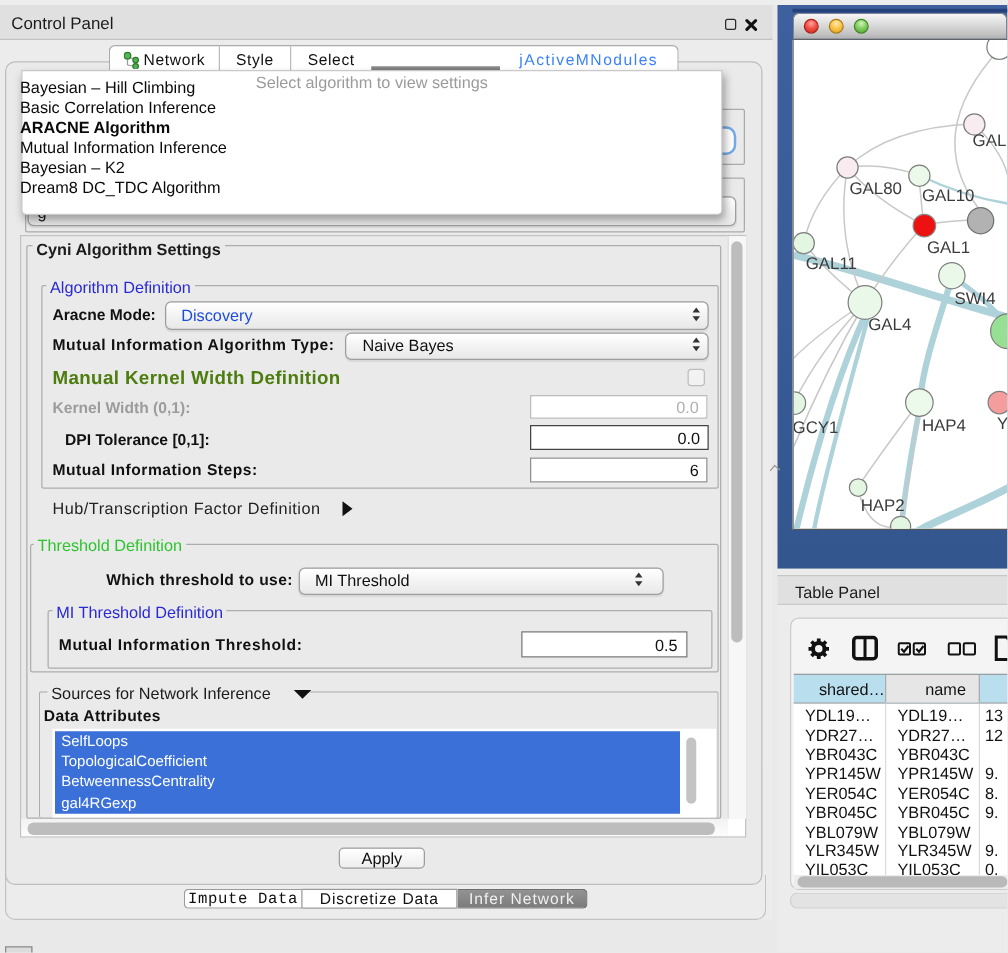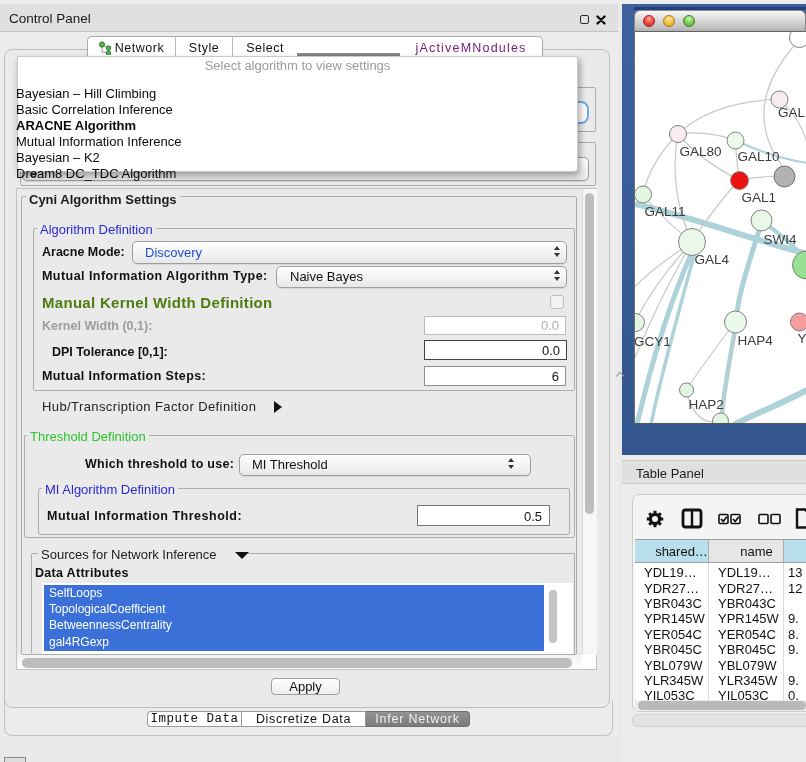--- a/index.html
+++ b/index.html
@@ -236,21 +236,21 @@
 <div class="gbox" style="left:24px;top:435px;width:549px;height:101px;"></div>
 <div class="glabel" style="left:27px;top:430px;color:#2ec42e;background:#eaeaea;">Threshold Definition</div>
 
 <div class="abs bold" style="left:85px;top:457px;font-size:12.5px;color:#111;letter-spacing:0.3px;">Which threshold to use:</div>
 <div class="combo" style="left:239px;top:454px;width:290px;height:20px;"></div>
 <div class="abs" style="left:252px;top:457px;font-size:13px;color:#111;">MI Threshold</div>
 <div class="cbar up" style="left:508px;top:458px;"></div>
     <div class="cbar dn" style="left:508px;top:465px;"></div>
 
 <div class="gbox" style="left:38px;top:488px;width:530px;height:45px;"></div>
-<div class="glabel" style="left:42px;top:483px;color:#2a2ad4;background:#eaeaea;">MI Algorithm Definition</div>
+<div class="glabel" style="left:42px;top:483px;color:#2a2ad4;background:#eaeaea;">MI Threshold Definition</div>
 <div class="abs bold" style="left:47px;top:509px;font-size:12.5px;color:#111;letter-spacing:0.5px;">Mutual Information Threshold:</div>
 <div class="fld" style="left:417px;top:505px;width:133px;height:21px;border:1px solid #777;color:#111;padding:3px 7px 0 0;box-sizing:border-box;">0.5</div>
 
 <div class="gbox" style="left:31px;top:553px;width:542px;height:100px;border-bottom:none;"></div>
 <div class="abs" style="left:38px;top:548px;background:#eaeaea;padding:0 28px 0 3px;font-size:13px;line-height:13px;color:#1c1c1c;">Sources for Network Inference</div>
 <div class="arr" style="left:235px;top:552px;border-top:7px solid #111;border-left:7px solid transparent;border-right:7px solid transparent;"></div>
 
 <div class="abs bold" style="left:35px;top:566px;font-size:12.5px;color:#111;letter-spacing:0.3px;">Data Attributes</div>
 <div class="abs" style="left:42px;top:583px;width:531px;height:71px;background:#ffffff;"></div>
 <div class="abs" style="left:44px;top:585px;width:500px;height:66px;background:#3a70d8;color:#fff;font-size:12px;line-height:16.2px;padding-left:5px;box-sizing:border-box;">SelfLoops<br>TopologicalCoefficient<br>BetweennessCentrality<br>gal4RGexp</div>
@@ -272,26 +272,26 @@
             <line x1="3" y1="4" x2="3" y2="11"></line>
             <line x1="3" y1="11" x2="9" y2="12"></line>
           </g>
           <circle cx="3" cy="3.5" r="2.6" fill="#55b455" stroke="#2c7a2c"></circle>
           <circle cx="9.5" cy="7" r="2.2" fill="#55b455" stroke="#2c7a2c"></circle>
           <circle cx="9.5" cy="12" r="2.2" fill="#55b455" stroke="#2c7a2c"></circle>
         </svg>Network</div>
   <div style="width:57px;box-sizing:border-box;padding:4px 0 0 0;color:#111;border-right:1px solid #bbb;letter-spacing:0.5px;">Style</div>
   <div style="width:64px;box-sizing:border-box;padding:4px 0 0 0;color:#111;letter-spacing:0.5px;">Select</div>
   <div style="width:103px;box-sizing:border-box;padding:4px 0 0 0;color:#dcdcdc;background:linear-gradient(#8e8e8e,#757575);letter-spacing:0.7px;margin-top:16px;">Cyni Toolbox</div>
-  <div style="width:142px;box-sizing:border-box;padding:4px 0 0 0;color:#701a75;letter-spacing:1.2px;text-align:center;">jActiveMNodules</div>
+  <div style="width:142px;box-sizing:border-box;padding:4px 0 0 0;color:#3b82f6;letter-spacing:1.2px;text-align:center;">jActiveMNodules</div>
 </div>
 
 <div class="abs" style="left:17px;top:56px;width:561px;height:116px;background:#ffffff;border:1px solid #c9c9c9;border-radius:0 0 4px 4px;box-shadow:2px 4px 7px rgba(0,0,0,0.35);box-sizing:border-box;"></div>
 <div class="abs" style="left:17px;top:58px;width:561px;text-align:center;font-size:13px;color:#9b9b9b;">Select algorithm to view settings</div>
-<div class="abs" style="left:16px;top:86px;width:560px;font-size:13px;color:#0a0a0a;line-height:16px;">
+<div class="abs" style="left:16px;top:62px;width:560px;font-size:13px;color:#0a0a0a;line-height:16px;">
 Bayesian – Hill Climbing<br>
 Basic Correlation Inference<br>
 <span class="bold">ARACNE Algorithm</span><br>
 Mutual Information Inference<br>
 Bayesian – K2<br>
 Dream8 DC_TDC Algorithm
 </div>
 
 <div class="abs" style="left:4px;top:757px;width:20px;height:10px;border:1.5px solid #8a8a8a;background:#dcdcdc;"></div>
 

